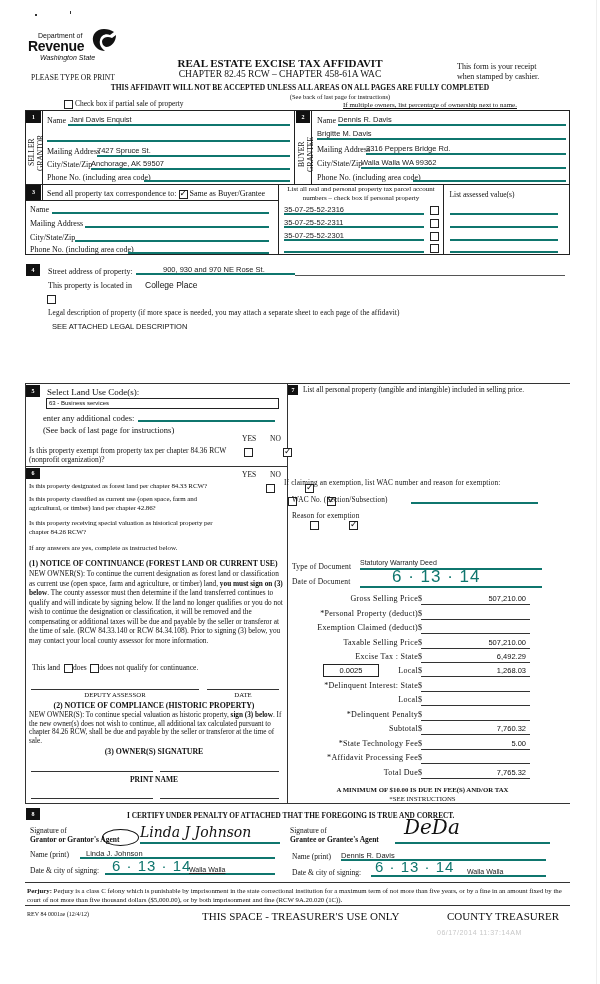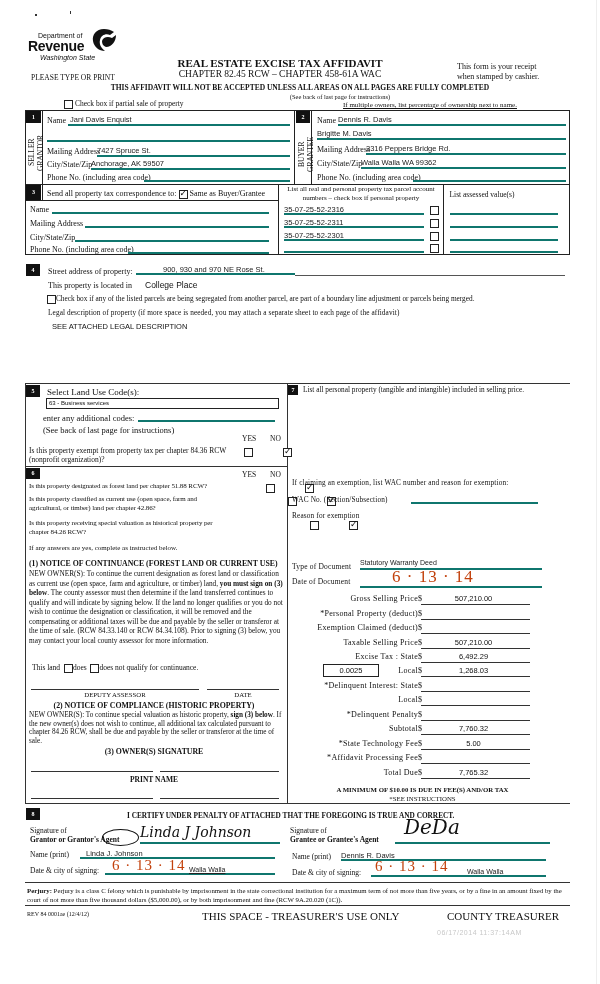--- a/index.html
+++ b/index.html
@@ -6,27 +6,27 @@
   html, body { width: 600px; height: 984px; background: #fff; overflow: hidden; }
   body { position: relative; font-family: "Liberation Serif", serif; color: #111; font-size: 8px; }
   .abs { position: absolute; }
   .sans { font-family: "Liberation Sans", sans-serif; }
   .bold { font-weight: bold; }
   .fill { font-family: "Liberation Sans", sans-serif; font-size: 7.5px; color: #222; }
   .uline { border-bottom: 2px solid #0f766e; }
   .box { display: inline-block; width: 9px; height: 9px; border: 1px solid #222; vertical-align: middle; background: #fff; position: relative; }
   .box.checked::after { content: "\2713"; position: absolute; left: 0; top: -3px; font-size: 9px; font-family: "DejaVu Sans", sans-serif; }
   .secnum { position: absolute; background: #111; color: #fff; font-size: 6px; text-align: center; font-weight: bold; }
-  .hw { font-family: Liberation Serif, serif; font-size: 16px; color: #c2410c; font-weight: normal; letter-spacing: 1px; }
+  .hw { font-family: Liberation Sans, sans-serif; font-size: 16px; color: #0f766e; font-weight: normal; letter-spacing: 1px; }
   .vert { writing-mode: vertical-rl; transform: rotate(180deg); font-size: 7.5px; text-align: center; line-height: 9px; }
   .center { text-align: center; }
   .lbl { font-size: 8px; }
   .money-row { position: absolute; left: 290px; width: 240px; height: 13px; font-size: 8px; }
   .money-row .ml { position: absolute; right: 112px; top: 0; white-space: nowrap; letter-spacing: 0.3px; }
-  .money-row .mv { position: absolute; left: 131px; right: 0; top: 0; border-bottom: 1px solid #333; height: 11px; text-align: center; padding-right: 4px; font-family: "Liberation Sans", sans-serif; font-size: 7.5px; }
+  .money-row .mv { position: absolute; left: 131px; right: 0; top: 0; border-bottom: 1px solid #333; height: 11px; text-align: right; padding-right: 4px; font-family: "Liberation Sans", sans-serif; font-size: 7.5px; }
 </style>
 </head>
 <body>
 
 
 
 
 <div class="abs" style="left:35px;top:14px;width:2px;height:2px;background:#333;"></div>
 <div class="abs" style="left:70px;top:11px;width:1px;height:3px;background:#333;"></div>
 
@@ -139,21 +139,21 @@
 <div class="abs uline" style="left:450px;top:243px;width:108px;height:10px;"></div>
 
 
 <div class="secnum" style="left:26px;top:264px;width:14px;height:12px;line-height:12px;">4</div>
 <div class="abs lbl" style="left:48px;top:267px;">Street address of property:</div>
 <div class="abs fill uline" style="left:136px;top:265px;width:159px;height:10px;padding-left:27px;">900, 930 and 970 NE Rose St.</div>
 <div class="abs" style="left:295px;top:275px;width:270px;height:1px;background:#555;"></div>
 <div class="abs lbl" style="left:48px;top:281px;">This property is located in</div>
 <div class="abs sans" style="left:145px;top:280px;font-size:8.5px;">College Place</div>
 <div class="abs" style="left:47px;top:294px;font-size:7.3px;white-space:nowrap;">
-  <span class="box"></span><span>Check box if any of the listed parcels are being segregated from another parcel, are part of a boundary line adjustment or parcels being merged.</span>
+  <span class="box"></span>
 </div>
 <div class="abs" style="left:48px;top:308px;font-size:7.3px;white-space:nowrap;letter-spacing:0.1px;">Legal description of property (if more space is needed, you may attach a separate sheet to each page of the affidavit)</div>
 <div class="abs sans" style="left:52px;top:322px;font-size:7.5px;">SEE ATTACHED LEGAL DESCRIPTION</div>
 
 
 <div class="abs" style="left:25px;top:383px;width:545px;height:1px;background:#333;"></div>
 <div class="abs" style="left:25px;top:383px;width:1px;height:420px;background:#333;"></div>
 <div class="abs" style="left:287px;top:383px;width:1px;height:420px;background:#333;"></div>
 <div class="abs" style="left:25px;top:803px;width:545px;height:1px;background:#333;"></div>
 <div class="abs" style="left:25px;top:466px;width:263px;height:1px;background:#333;"></div>
@@ -169,21 +169,21 @@
 <div class="abs" style="left:270px;top:434px;font-size:7.5px;">NO</div>
 <div class="abs" style="left:29px;top:446px;width:200px;font-size:7.5px;line-height:9px;">Is this property exempt from property tax per chapter 84.36 RCW (nonprofit organization)?</div>
 <span class="box abs" style="left:244px;top:447px;"></span>
 <span class="box abs checked" style="left:272px;top:447px;"></span>
 
 
 <div class="secnum" style="left:26px;top:468px;width:14px;height:11px;line-height:11px;">6</div>
 <div class="abs" style="left:242px;top:470px;font-size:7.5px;">YES</div>
 <div class="abs" style="left:270px;top:470px;font-size:7.5px;">NO</div>
 
-<div class="abs" style="left:29px;top:482px;width:210px;font-size:7px;line-height:9px;letter-spacing:-0.1px;">Is this property designated as forest land per chapter 51.88 RCW?</div>
+<div class="abs" style="left:29px;top:482px;width:210px;font-size:7px;line-height:9px;letter-spacing:-0.1px;">Is this property designated as forest land per chapter 84.33 RCW?</div>
 <span class="box abs" style="left:244px;top:483px;"></span>
 <span class="box abs checked" style="left:272px;top:483px;"></span>
 
 <div class="abs" style="left:29px;top:495px;width:200px;font-size:7px;line-height:9px;letter-spacing:-0.1px;">Is this property classified as current use (open space, farm and agricultural, or timber) land per chapter 42.86?</div>
 <span class="box abs" style="left:244px;top:496px;"></span>
 <span class="box abs checked" style="left:272px;top:496px;"></span>
 
 <div class="abs" style="left:29px;top:519px;width:200px;font-size:7px;line-height:9px;letter-spacing:-0.1px;">Is this property receiving special valuation as historical property per chapter 84.26 RCW?</div>
 <span class="box abs" style="left:244px;top:520px;"></span>
 <span class="box abs checked" style="left:272px;top:520px;"></span>
@@ -210,21 +210,21 @@
 <div class="abs" style="left:31px;top:771px;width:122px;height:1px;background:#333;"></div>
 <div class="abs" style="left:160px;top:771px;width:119px;height:1px;background:#333;"></div>
 <div class="abs bold center" style="left:29px;top:775px;width:250px;font-size:7.5px;">PRINT NAME</div>
 <div class="abs" style="left:31px;top:798px;width:122px;height:1px;background:#333;"></div>
 <div class="abs" style="left:160px;top:798px;width:119px;height:1px;background:#333;"></div>
 
 
 <div class="secnum" style="left:288px;top:385px;width:10px;height:10px;line-height:10px;">7</div>
 <div class="abs" style="left:303px;top:385px;width:240px;font-size:7.3px;line-height:10px;">List all  personal property (tangible and intangible) included in selling price.</div>
 <div class="abs" style="left:303px;top:410px;width:255px;height:55px;"></div>
-<div class="abs" style="left:292px;top:478px;font-size:7.3px;letter-spacing:0.15px;white-space:nowrap;">If claiming an exemption, list WAC number and reason for exemption:</div>
+<div class="abs" style="left:284px;top:478px;font-size:7.3px;letter-spacing:0.15px;white-space:nowrap;">If claiming an exemption, list WAC number and reason for exemption:</div>
 <div class="abs" style="left:292px;top:495px;font-size:7.3px;letter-spacing:0.15px;">WAC No. (Section/Subsection)</div>
 <div class="abs uline" style="left:411px;top:494px;width:127px;height:10px;"></div>
 <div class="abs" style="left:292px;top:511px;font-size:7.3px;letter-spacing:0.15px;">Reason for exemption</div>
 <div class="abs" style="left:292px;top:522px;width:250px;height:30px;"></div>
 
 <div class="abs" style="left:292px;top:562px;font-size:7.5px;letter-spacing:0.2px;">Type of Document</div>
 <div class="abs fill uline" style="left:360px;top:559px;width:182px;height:11px;font-size:7px;">Statutory Warranty Deed</div>
 <div class="abs" style="left:292px;top:577px;font-size:7.5px;letter-spacing:0.2px;">Date of Document</div>
 <div class="abs uline" style="left:360px;top:582px;width:182px;height:6px;"></div>
 <div class="abs hw" style="left:392px;top:567px;font-size:17px;">6 · 13 · 14</div>

